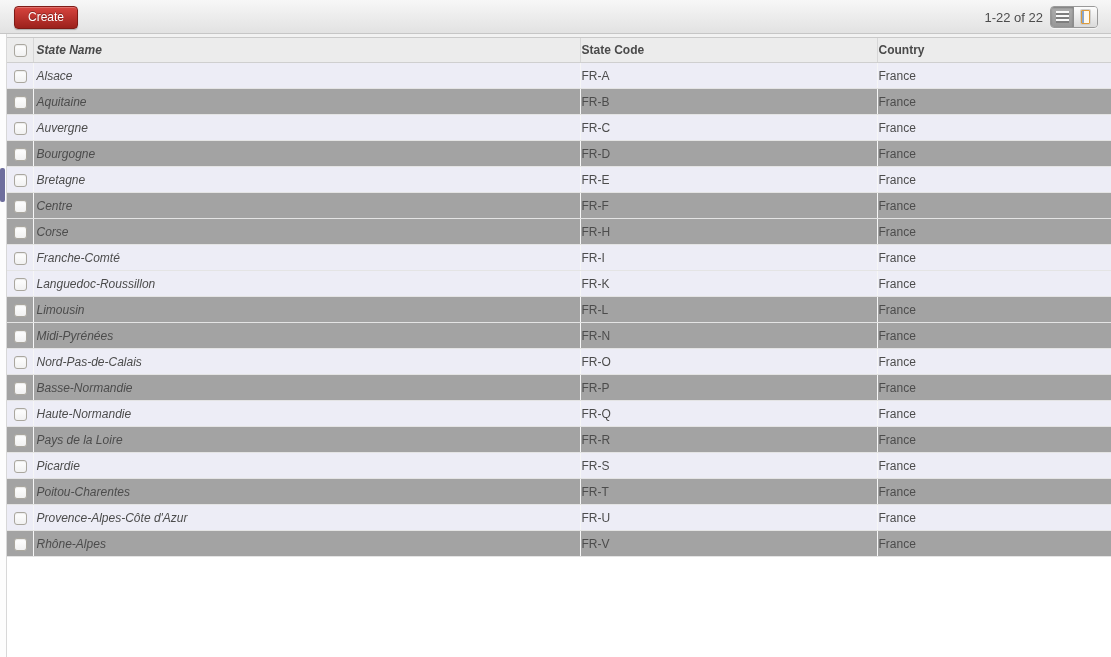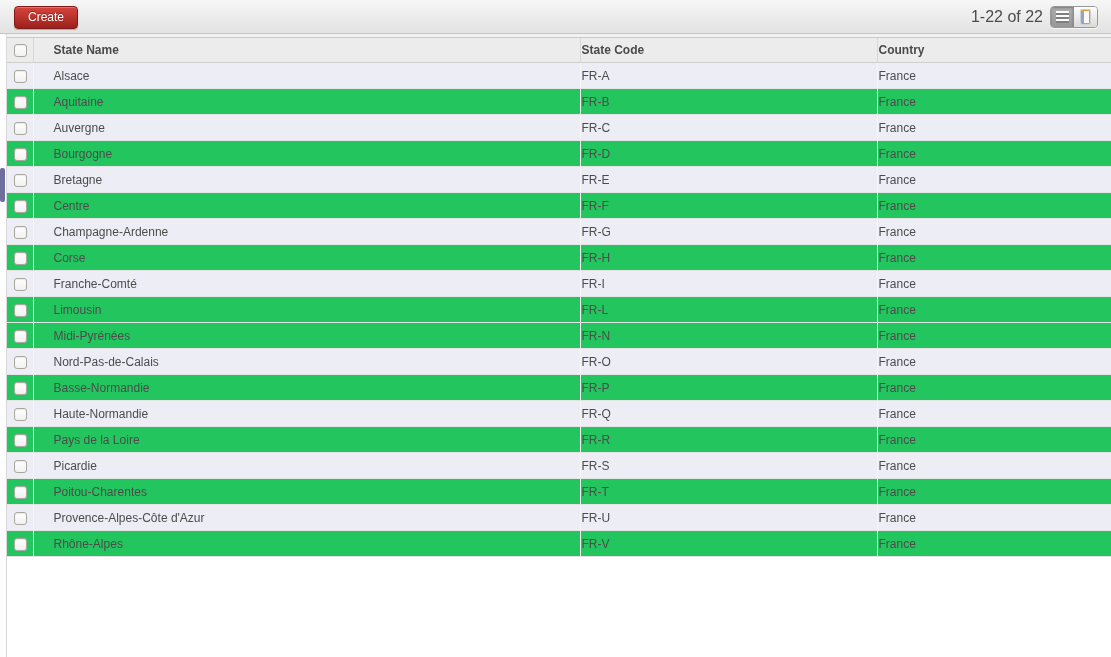--- a/index.html
+++ b/index.html
@@ -28,21 +28,21 @@
     padding:0 13px;font-size:12px;line-height:21px;
     font-family:"Liberation Sans", sans-serif;
     color:#fff;text-shadow:0 -1px 0 rgba(0,0,0,.35);
     background:linear-gradient(to bottom,#d7443e,#9c211c);
     border:1px solid #7e1b16;border-radius:4px;
     box-shadow:0 1px 1px rgba(0,0,0,.25), inset 0 1px 0 rgba(255,255,255,.25);
     cursor:pointer;
   }
   .pager{
     position:absolute;right:68px;top:0;height:34px;
-    display:flex;align-items:center;font-size:16px;color:#4c4c4c;
+    display:flex;align-items:center;font-size:13px;color:#4c4c4c;
   }
   .switcher{
     position:absolute;right:13px;top:6px;height:22px;
     display:flex;border:1px solid #999;border-radius:4px;overflow:hidden;
     box-shadow:0 1px 0 rgba(255,255,255,.6);
   }
   .sw-btn{width:23px;height:20px;display:flex;align-items:center;justify-content:center;cursor:pointer;}
   .sw-list{
     background:linear-gradient(to bottom,#adadad,#989898);
     border-right:1px solid #8d8d8d;
@@ -83,23 +83,23 @@
     font-size:12px;font-weight:bold;color:#4a4a4a;text-align:left;
     cursor:pointer;
   }
   thead th + th{border-left:1px solid #d7d7d7;}
   tbody td{
     height:26px;border-bottom:1px solid #e4e4e4;
     white-space:nowrap;overflow:hidden;cursor:pointer;
   }
   tbody td + td{border-left:1px solid rgba(0,0,0,0.035);}
   tr.odd td{background:var(--row-stripe);}
-  tr.even td{background:#22c55e;}
+  tr.even td{background:#a3a3a3;}
   .c-check{padding-left:7px;}
-  .c-name{padding-left:20px;}
+  .c-name{padding-left:3px;font-style:italic;}
   .c-code{}
   .c-country{}
 
   input[type=checkbox]{
     appearance:none;-webkit-appearance:none;
     width:13px;height:13px;margin:0;vertical-align:middle;
     background:linear-gradient(to bottom,#ffffff,#f1f1f1);
     border:1px solid #aaa79f;border-radius:3px;
     box-shadow:inset 0 1px 1px rgba(0,0,0,.08);
     cursor:pointer;display:inline-block;
@@ -192,48 +192,48 @@
 
   <tr class="even">
     <td class="c-check">
       <input type="checkbox" style="">
     </td>
     <td class="c-name">Centre</td>
     <td class="c-code">FR-F</td>
     <td class="c-country">France</td>
   </tr>
 
-  <tr class="odd">
-    <td class="c-check">
-      <input type="checkbox" style="">
-    </td>
-    <td class="c-name">Champagne-Ardenne</td>
-    <td class="c-code">FR-G</td>
-    <td class="c-country">France</td>
-  </tr>
 
   <tr class="even">
     <td class="c-check">
       <input type="checkbox" style="">
     </td>
     <td class="c-name">Corse</td>
     <td class="c-code">FR-H</td>
     <td class="c-country">France</td>
   </tr>
 
   <tr class="odd">
     <td class="c-check">
       <input type="checkbox" style="">
     </td>
     <td class="c-name">Franche-Comté</td>
     <td class="c-code">FR-I</td>
     <td class="c-country">France</td>
   </tr>
 
 
+  <tr class="odd">
+    <td class="c-check">
+      <input type="checkbox" style="">
+    </td>
+    <td class="c-name">Languedoc-Roussillon</td>
+    <td class="c-code">FR-K</td>
+    <td class="c-country">France</td>
+  </tr>
 
   <tr class="even">
     <td class="c-check">
       <input type="checkbox" style="">
     </td>
     <td class="c-name">Limousin</td>
     <td class="c-code">FR-L</td>
     <td class="c-country">France</td>
   </tr>
 

